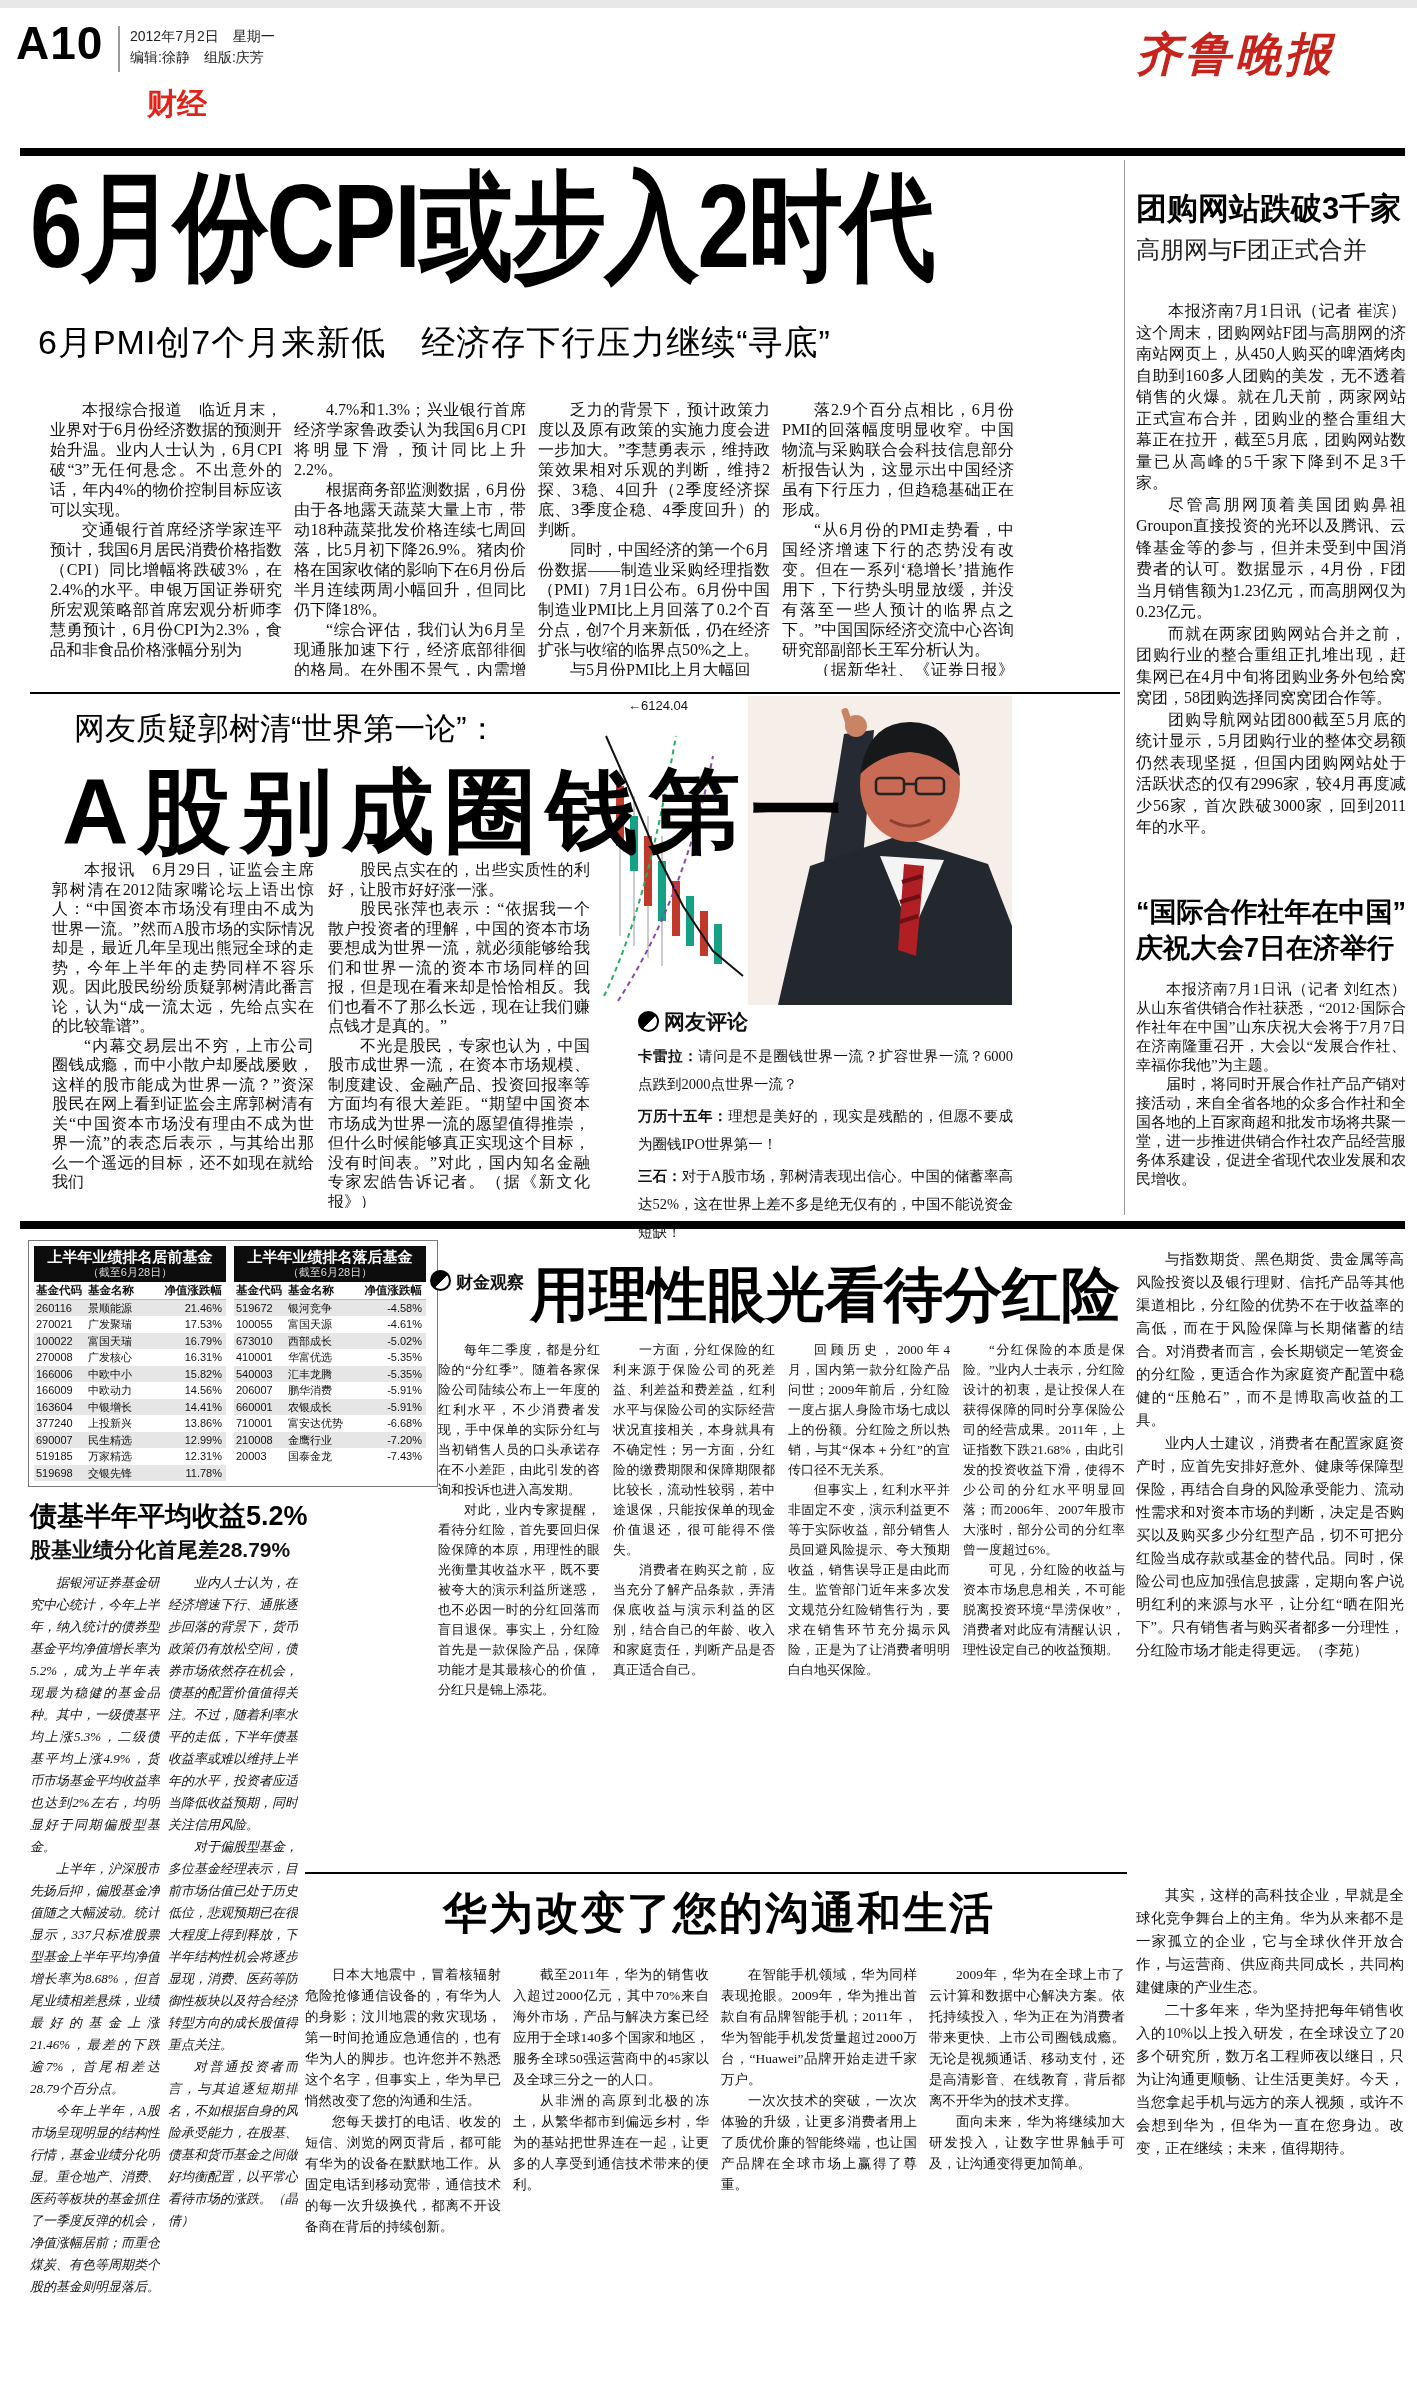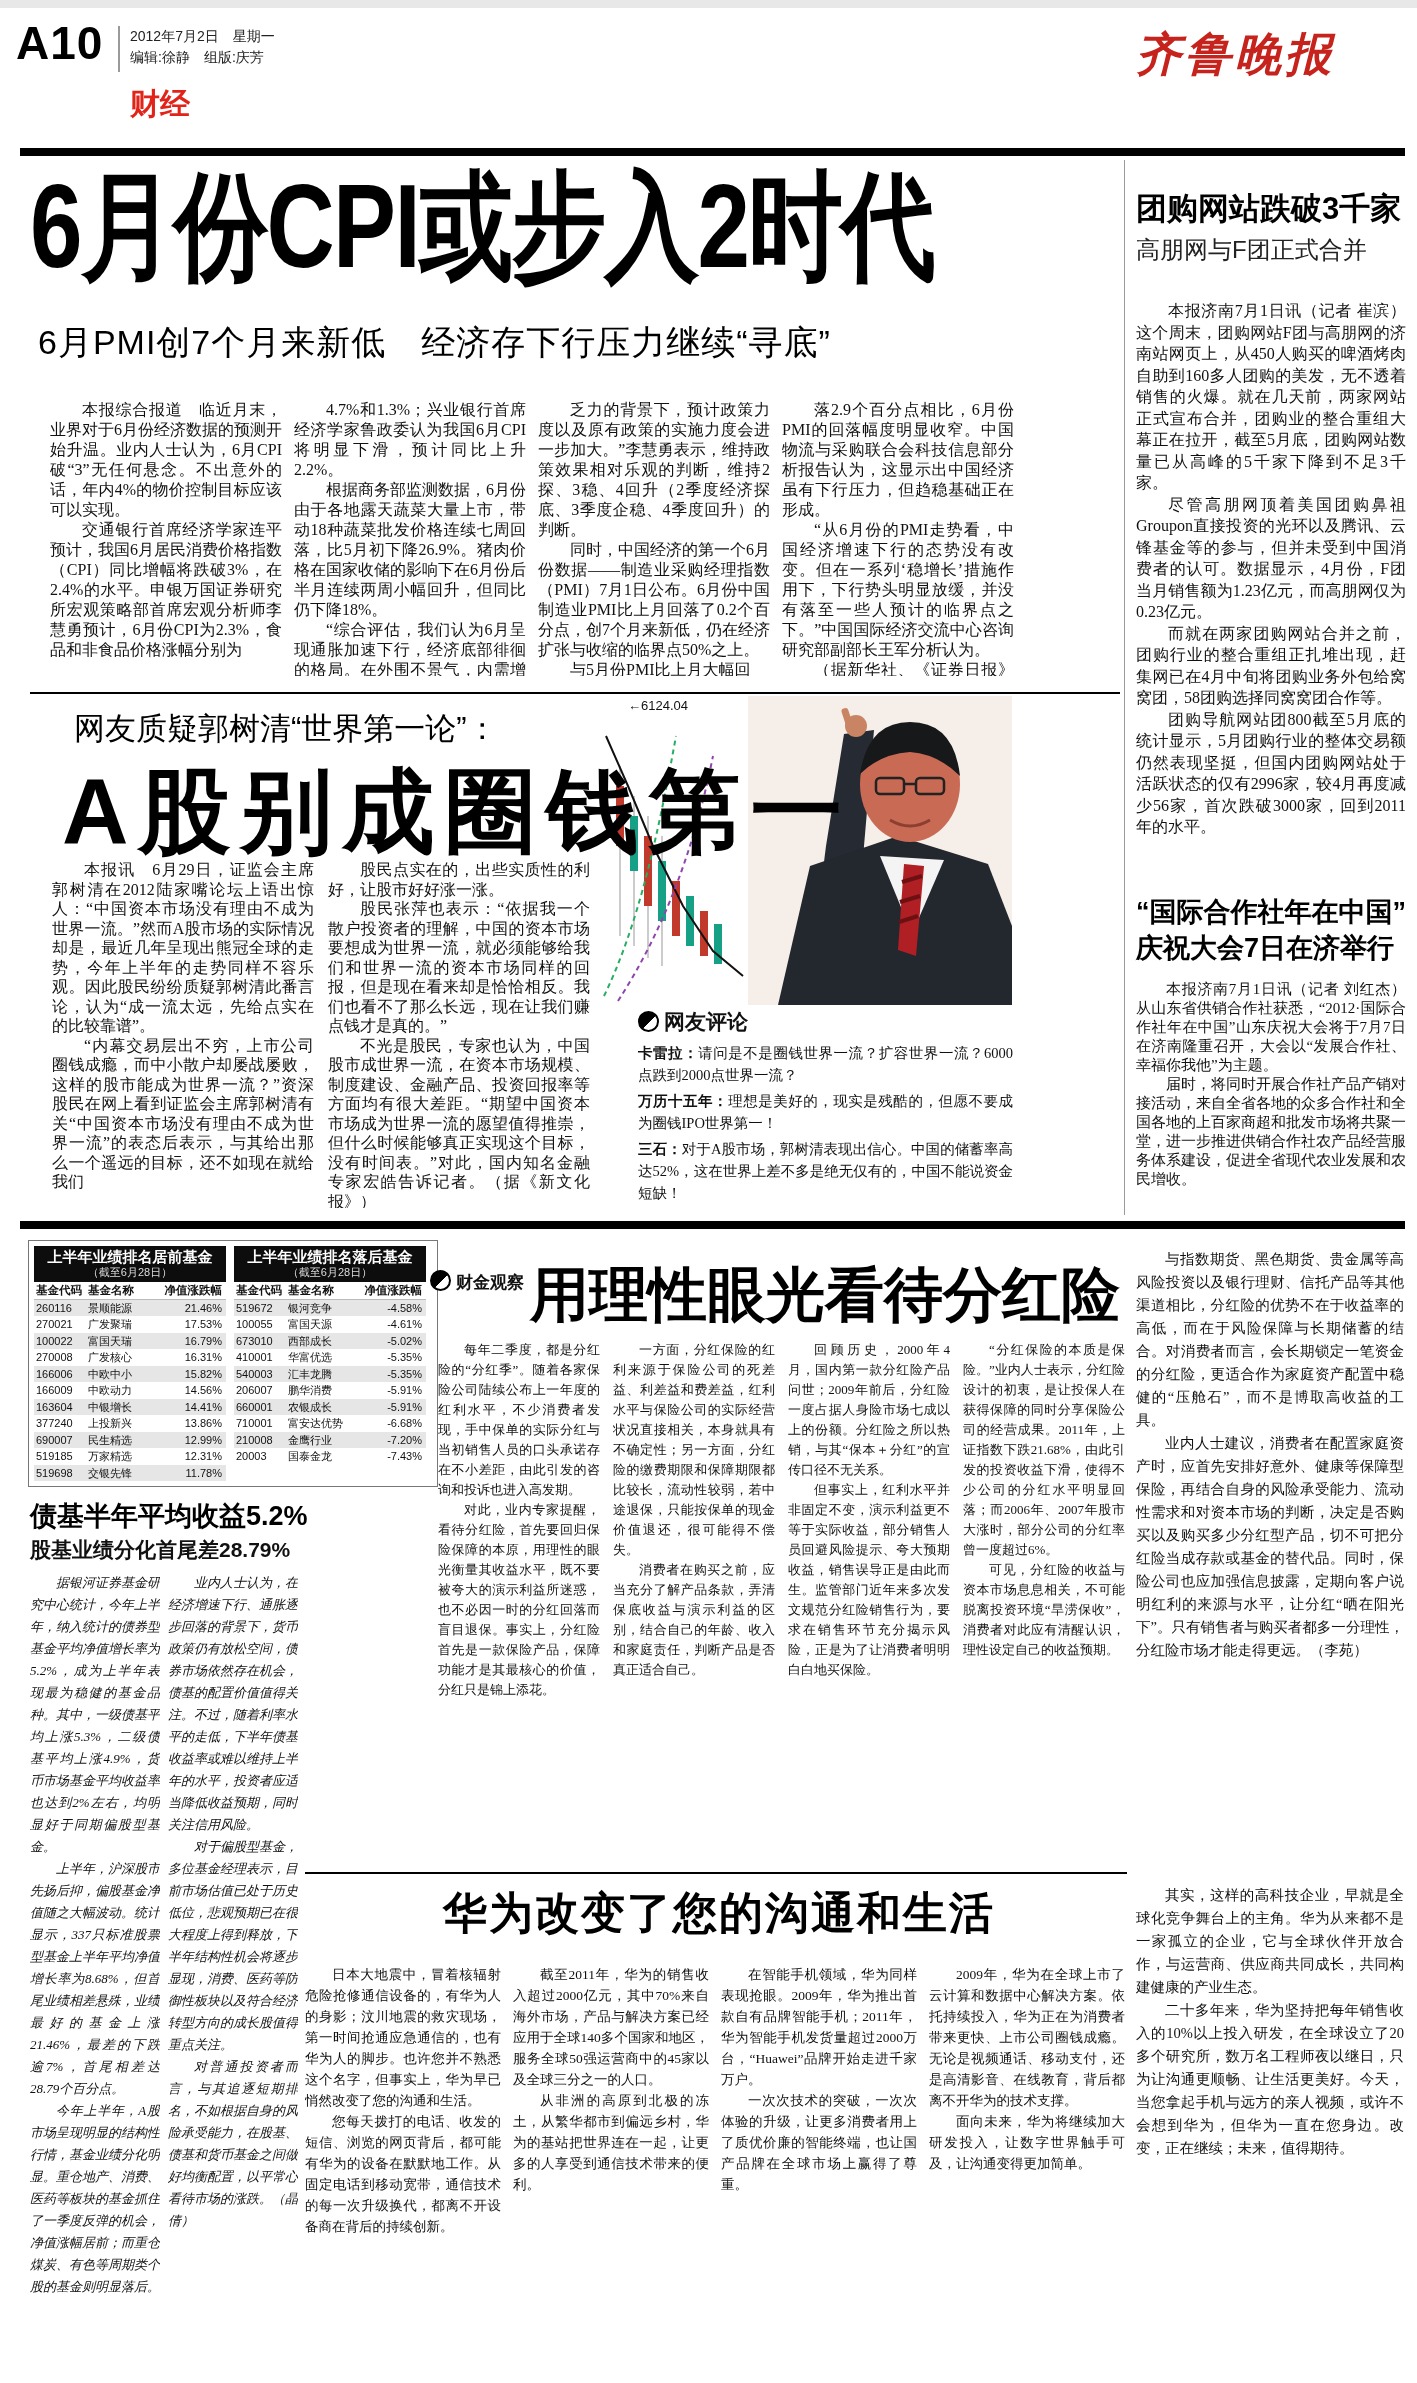--- a/index.html
+++ b/index.html
@@ -26,21 +26,21 @@
   .stock-kicker{font-size:31px;font-weight:400;color:#000;}
   .stock-headline{font-size:92px;letter-spacing:10px;white-space:nowrap;}
   .stock-body .col{width:262px;margin-right:14px;height:348px;overflow:hidden;font-size:16px;line-height:19.5px;}
   .photo-box{background:#fff;z-index:0;}
   .chart-label{font-size:13px;font-family:"Liberation Sans",sans-serif;color:#111;z-index:3;}
   .z2{z-index:2;}
   
   .cmt-title{font-size:21px;font-weight:900;}
   .circle-icon{display:inline-block;width:17px;height:17px;border-radius:50%;border:2px solid #000;
                background:linear-gradient(135deg,#000 55%,#fff 45%);vertical-align:-3px;margin-right:5px;}
-  .cmt{margin:0 0 4px 0;font-size:14.5px;line-height:22px;text-align:justify;}
+  .cmt{margin:0 0 4px 0;font-size:14.5px;line-height:28px;text-align:justify;}
   .cmt b{font-family:"Liberation Sans",sans-serif;}
   .cmt b::after{content:"：";}
   
   .rail-hl1{font-size:31px;}
   .rail-sub{font-size:24px;font-weight:400;color:#222;font-family:"Liberation Sans",sans-serif;}
   .rail-body{width:270px;font-size:16px;line-height:21.5px;}
   .coop-hl{font-size:27px;line-height:1.35;}
   .coop-body{width:270px;font-size:15px;line-height:19px;height:238px;overflow:hidden;}
   
   .funds-box{border:1px solid #777;display:flex;gap:8px;padding:5px;background:#fff;}
@@ -70,21 +70,21 @@
 <body>
 
 <div class="page">
 
   <div class="abs pageno hl" style="left:16px;top:8px;">A10</div>
   <div class="abs vline" style="left:118px;top:18px;width:2px;height:46px;"></div>
   <div class="abs hdr-meta" style="left:130px;top:18px;">
     <div>2012年7月2日　星期一</div>
     <div>编辑:徐静　组版:庆芳</div>
   </div>
-  <div class="abs section-title hl" style="left:130px;top:76px;">财经</div>
+  <div class="abs section-title hl" style="left:147px;top:76px;">财经</div>
   <div class="abs masthead" style="left:1135px;top:16px;">齐鲁晚报</div>
 
   <div class="abs rule" style="left:20px;top:140px;width:1385px;height:8px;"></div>
 
   <div class="abs cpi-headline hl" style="left:30px;top:155px;">6月份CPI或步入2时代</div>
   <div class="abs cpi-subhead sans" style="left:38px;top:312px;">6月PMI创7个月来新低　经济存下行压力继续“寻底”</div>
 
   <div class="abs colflex cpi-body" style="left:50px;top:392px;">
     <div class="col jt">
         <p class="para">本报综合报道　临近月末，业界对于6月份经济数据的预测开始升温。业内人士认为，6月CPI破“3”无任何悬念。不出意外的话，年内4%的物价控制目标应该可以实现。</p>

